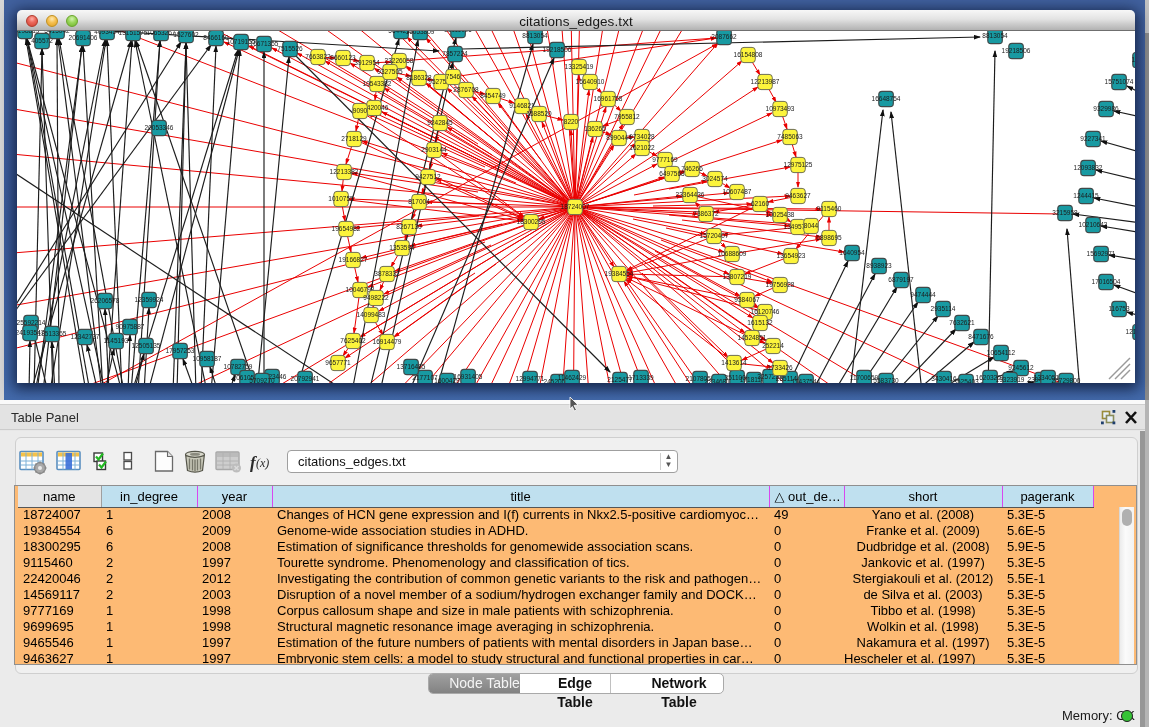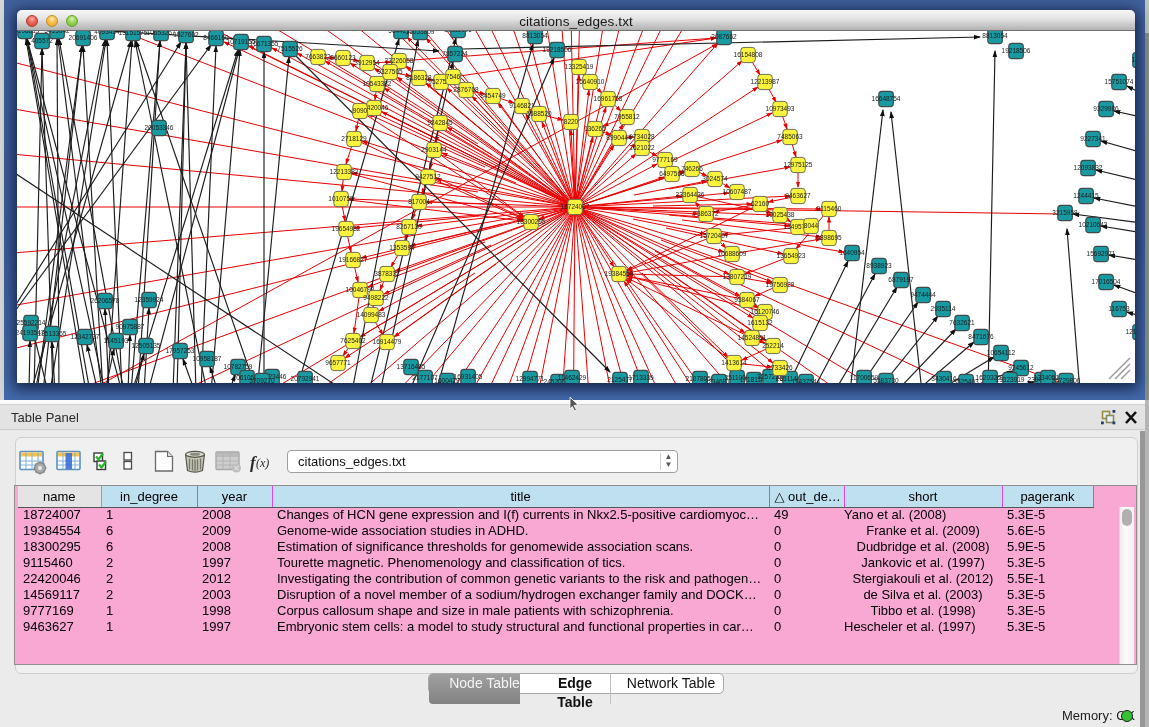--- a/index.html
+++ b/index.html
@@ -36,33 +36,33 @@
   .browser{position:absolute;left:15px;top:437px;width:1123px;height:237px;
     background:#f0f0f0;border:1px solid #cfcfcf;border-radius:6px;}
   
   .combo{position:absolute;left:287px;top:450px;width:391px;height:23px;background:#ffffff;
     border:1px solid #9f9f9f;border-radius:4px;font-size:13px;color:#111;
     line-height:21px;padding-left:10px;}
   .combo .arrows{position:absolute;right:4px;top:2px;width:13px;height:17px;
     border-left:1px solid #cfcfcf;color:#555;font-size:8px;line-height:8px;text-align:center;padding-left:3px;}
   
   .tblwrap{position:absolute;left:14px;top:485px;width:1123px;height:180px;
-    background:#f9a8d4;border:1px solid #8f8f8f;overflow:hidden;}
+    background:#fdba74;border:1px solid #8f8f8f;overflow:hidden;}
   table.t{border-collapse:collapse;table-layout:fixed;width:1075px;font-size:13px;color:#000;margin-left:3px;}
   table.t th{background:#bfe0ef;font-weight:normal;border-right:1px solid #d946ef;
      border-bottom:1px solid #555;height:21px;padding:0;font-size:13px;}
   table.t th.first{background:#e4e4e4;border-right:1px solid #9f9f9f;}
   table.t td{height:16px;line-height:12.5px;padding:0 0 0 5px;white-space:nowrap;overflow:hidden;}
   .tabs{position:absolute;left:428px;top:673px;width:296px;height:21px;
     background:#ffffff;border:1px solid #a9a9a9;border-radius:5px;font-size:14px;}
-  .seg{position:absolute;top:0;height:30px;line-height:19px;text-align:center;color:#111;padding-left:20px;}
+  .seg{position:absolute;top:0;height:19px;line-height:19px;text-align:center;color:#111;padding-left:20px;}
   .seg1{left:0;width:91px;border-radius:4px 0 0 4px;
      background:linear-gradient(180deg,#a0a0a0,#828282);color:#f4f4f4;}
   .seg2{left:91px;width:91px;border-right:1px solid #c0c0c0;font-weight:bold;}
-  .seg3{left:176px;width:112px;}
+  .seg3{left:184px;width:112px;font-weight:bold;}
   .statusmem{position:absolute;left:1062px;top:708px;font-size:13px;color:#1a1a1a;}
   .memdot{position:absolute;left:1121px;top:710px;width:12px;height:12px;border-radius:50%;
      background:#35c335;border:1px solid #222;}
   .vscroll{position:absolute;left:1119px;top:507px;width:15px;height:157px;
      background:linear-gradient(90deg,#ececec,#fbfbfb 40%,#f2f2f2);border-left:1px solid #d8d8d8;}
   .vthumb{position:absolute;left:2px;top:2px;width:10px;height:17px;border-radius:5px;background:#b0b0b0;}
   .tb-icons{position:absolute;left:14px;top:448px;}
   .tp-icons{position:absolute;left:1099px;top:3px;}
   .cursor{position:absolute;left:567px;top:396px;}
 </style>
@@ -848,21 +848,21 @@
           <th style="text-align:left;padding-left:5px">△ out_de…</th>
           <th>short</th>
           <th>pagerank</th>
         </tr>
 <tr>
           <td>18724007</td>
           <td>1</td>
           <td>2008</td>
           <td>Changes of HCN gene expression and I(f) currents in Nkx2.5-positive cardiomyoc…</td>
           <td>49</td>
-          <td style="text-align:left;padding:0">Yano et al. (2008)</td>
+          <td style="text-align:center;padding:0">Yano et al. (2008)</td>
           <td>5.3E-5</td>
         </tr>
 <tr>
           <td>19384554</td>
           <td>6</td>
           <td>2009</td>
           <td>Genome-wide association studies in ADHD.</td>
           <td>0</td>
           <td style="text-align:center;padding:0">Franke et al. (2009)</td>
           <td>5.6E-5</td>
@@ -873,21 +873,21 @@
           <td>2008</td>
           <td>Estimation of significance thresholds for genomewide association scans.</td>
           <td>0</td>
           <td style="text-align:center;padding:0">Dudbridge et al. (2008)</td>
           <td>5.9E-5</td>
         </tr>
 <tr>
           <td>9115460</td>
           <td>2</td>
           <td>1997</td>
-          <td>Tourette magnetic. Phenomenology and classification of tics.</td>
+          <td>Tourette syndrome. Phenomenology and classification of tics.</td>
           <td>0</td>
           <td style="text-align:center;padding:0">Jankovic et al. (1997)</td>
           <td>5.3E-5</td>
         </tr>
 <tr>
           <td>22420046</td>
           <td>2</td>
           <td>2012</td>
           <td>Investigating the contribution of common genetic variants to the risk and pathogen…</td>
           <td>0</td>
@@ -903,20 +903,38 @@
           <td style="text-align:center;padding:0">de Silva et al. (2003)</td>
           <td>5.3E-5</td>
         </tr>
 <tr>
           <td>9777169</td>
           <td>1</td>
           <td>1998</td>
           <td>Corpus callosum shape and size in male patients with schizophrenia.</td>
           <td>0</td>
           <td style="text-align:center;padding:0">Tibbo et al. (1998)</td>
+          <td>5.3E-5</td>
+        </tr>
+<tr>
+          <td>9699695</td>
+          <td>1</td>
+          <td>1998</td>
+          <td>Structural magnetic resonance image averaging in schizophrenia.</td>
+          <td>0</td>
+          <td style="text-align:center;padding:0">Wolkin et al. (1998)</td>
+          <td>5.3E-5</td>
+        </tr>
+<tr>
+          <td>9465546</td>
+          <td>1</td>
+          <td>1997</td>
+          <td>Estimation of the future numbers of patients with mental disorders in Japan base…</td>
+          <td>0</td>
+          <td style="text-align:center;padding:0">Nakamura et al. (1997)</td>
           <td>5.3E-5</td>
         </tr>
 <tr>
           <td>9463627</td>
           <td>1</td>
           <td>1997</td>
           <td>Embryonic stem cells: a model to study structural and functional properties in car…</td>
           <td>0</td>
           <td style="text-align:left;padding:0">Hescheler et al. (1997)</td>
           <td>5.3E-5</td>

